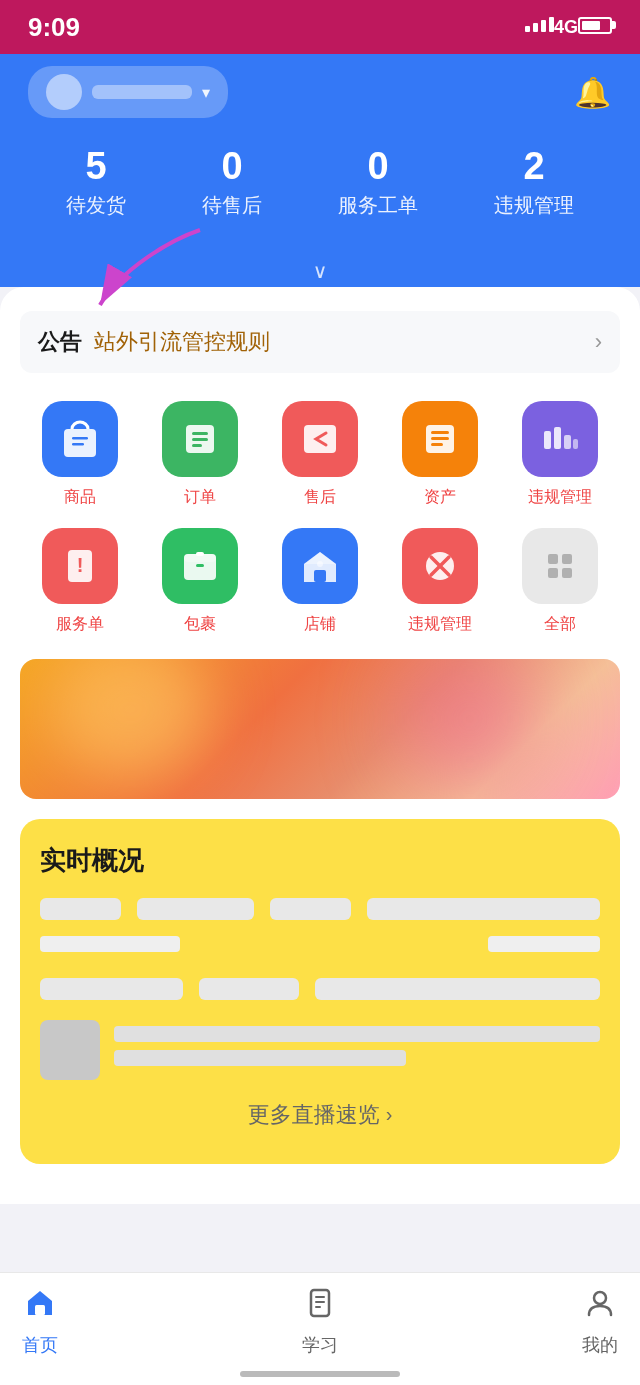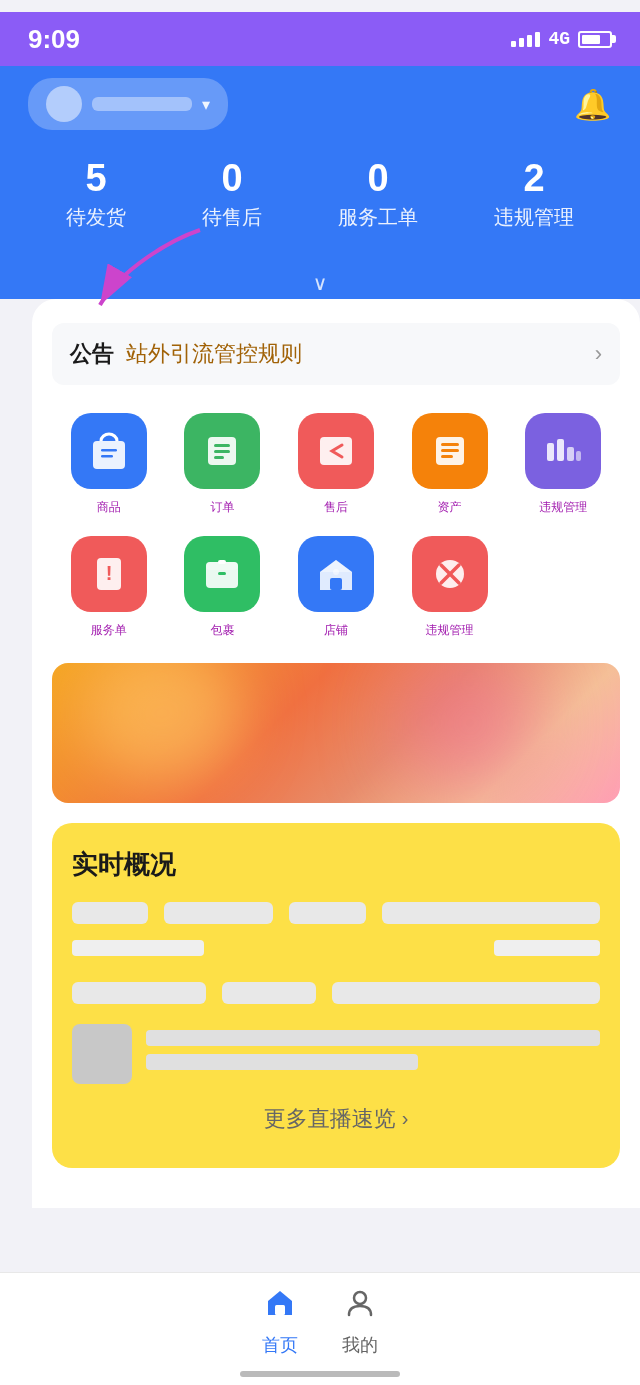--- a/index.html
+++ b/index.html
@@ -8,40 +8,37 @@
       width: 640px;
       min-height: 1385px;
       font-family: -apple-system, 'PingFang SC', 'Helvetica Neue', Arial, sans-serif;
       background: #f2f2f7;
       position: relative;
       overflow-x: hidden;
     }
 
     
     .status-bar {
-      background: #8b5cf6;
+      background: #be185d;
       height: 54px;
       display: flex;
       align-items: center;
       justify-content: space-between;
       padding: 0 28px;
-      margin-top: 12px;
     }
     .status-time {
       color: white;
       font-size: 26px;
       font-weight: 600;
     }
     .status-icons {
       display: flex;
-      align-items: center;
-      gap: 8px;
+      align-items: flex-start;
       color: white;
       font-size: 18px;
-      font-family: Liberation Mono, monospace;
     }
     .signal-dots {
       display: flex;
       gap: 3px;
       align-items: flex-end;
     }
     .signal-dots span {
       background: white;
       width: 5px;
       display: inline-block;
@@ -198,22 +195,22 @@
     .icon-box {
       width: 76px;
       height: 76px;
       border-radius: 20px;
       display: flex;
       align-items: center;
       justify-content: center;
       font-size: 38px;
     }
     .icon-item-label {
-      font-size: 12px;
-      color: #a21caf;
+      font-size: 16px;
+      color: #ef4444;
       text-align: center;
     }
 
     
     .icon-blue { background: #3478f6; }
     .icon-green { background: #3cb563; }
     .icon-coral { background: #f05a5a; }
     .icon-orange { background: #f5820a; }
     .icon-purple { background: #7b61e0; }
     .icon-pink { background: #f05a5a; }
@@ -325,21 +322,21 @@
 
     
     .bottom-nav {
       position: fixed;
       bottom: 0;
       left: 0;
       width: 640px;
       background: white;
       border-top: 1px solid #e8e8e8;
       display: flex;
-      justify-content: center;
+      justify-content: space-between;
       padding: 14px 0 28px;
     }
     .nav-item {
       display: flex;
       flex-direction: column;
       align-items: center;
       gap: 6px;
       cursor: pointer;
       min-width: 80px;
     }
@@ -372,21 +369,20 @@
       position: absolute;
       top: 220px;
       left: 80px;
       z-index: 20;
       pointer-events: none;
     }
 
     
     .content-wrapper {
       padding-bottom: 100px;
-      margin-left: 32px;
     }
   </style>
 </head>
 <body>
 
 <div class="status-bar">
   <span class="status-time">9:09</span>
   <div class="status-icons">
     <div class="signal-dots">
       <span style="height:6px"></span>
@@ -552,20 +548,31 @@
           <svg width="44" height="44" viewBox="0 0 44 44" fill="none">
             <circle cx="22" cy="22" r="14" fill="white" opacity="0.9"></circle>
             <circle cx="22" cy="22" r="14" stroke="#f05a5a" stroke-width="0"></circle>
             <line x1="13" y1="13" x2="31" y2="31" stroke="#f05a5a" stroke-width="3.5" stroke-linecap="round"></line>
             <line x1="31" y1="13" x2="13" y2="31" stroke="#f05a5a" stroke-width="3.5" stroke-linecap="round"></line>
           </svg>
         </div>
         <span class="icon-item-label">违规管理</span>
       </div>
 
+      <div class="icon-item">
+        <div class="icon-box icon-gray">
+          <svg width="44" height="44" viewBox="0 0 44 44" fill="none">
+            <rect x="10" y="10" width="10" height="10" rx="2" fill="#b0b0b0"></rect>
+            <rect x="24" y="10" width="10" height="10" rx="2" fill="#b0b0b0"></rect>
+            <rect x="10" y="24" width="10" height="10" rx="2" fill="#b0b0b0"></rect>
+            <rect x="24" y="24" width="10" height="10" rx="2" fill="#b0b0b0"></rect>
+          </svg>
+        </div>
+        <span class="icon-item-label">全部</span>
+      </div>
 
     </div>
 
     <div class="banner">
       <div class="banner-blur1"></div>
       <div class="banner-blur2"></div>
     </div>
 
     <div class="realtime-section">
       <div class="section-title">实时概况</div>
@@ -610,20 +617,31 @@
     <span class="nav-icon">
       <svg width="32" height="32" viewBox="0 0 32 32" fill="none">
         <path d="M16 4 L28 14 L28 28 L4 28 L4 14 Z" fill="#3478f6"></path>
         <rect x="11" y="18" width="10" height="10" rx="1.5" fill="white"></rect>
       </svg>
     </span>
     <span class="nav-label">首页</span>
   </div>
 
 
+  <div class="nav-item">
+    <span class="nav-icon">
+      <svg width="32" height="32" viewBox="0 0 32 32" fill="none">
+        <rect x="7" y="3" width="18" height="26" rx="3" stroke="#666" stroke-width="2.5" fill="none"></rect>
+        <rect x="11" y="9" width="10" height="2" rx="1" fill="#666"></rect>
+        <rect x="11" y="14" width="10" height="2" rx="1" fill="#666"></rect>
+        <rect x="11" y="19" width="6" height="2" rx="1" fill="#666"></rect>
+      </svg>
+    </span>
+    <span class="nav-label">学习</span>
+  </div>
 
   <div class="nav-item">
     <span class="nav-icon">
       <svg width="32" height="32" viewBox="0 0 32 32" fill="none">
         <circle cx="16" cy="11" r="6" stroke="#666" stroke-width="2.5" fill="none"></circle>
         <path d="M5 28 C5 22 9 19 16 19 C23 19 27 22 27 28" stroke="#666" stroke-width="2.5" fill="none" stroke-linecap="round"></path>
       </svg>
     </span>
     <span class="nav-label">我的</span>
   </div>

